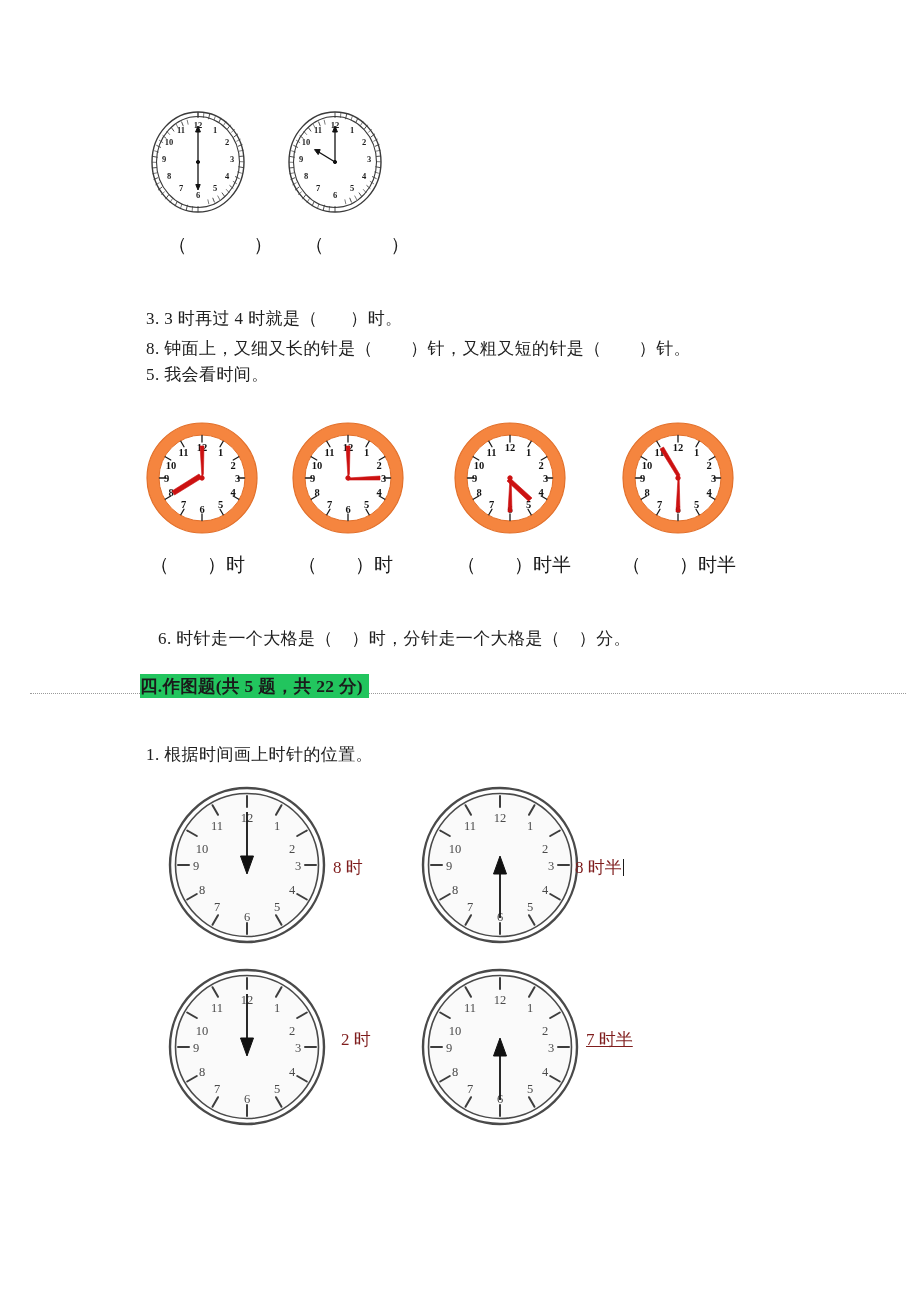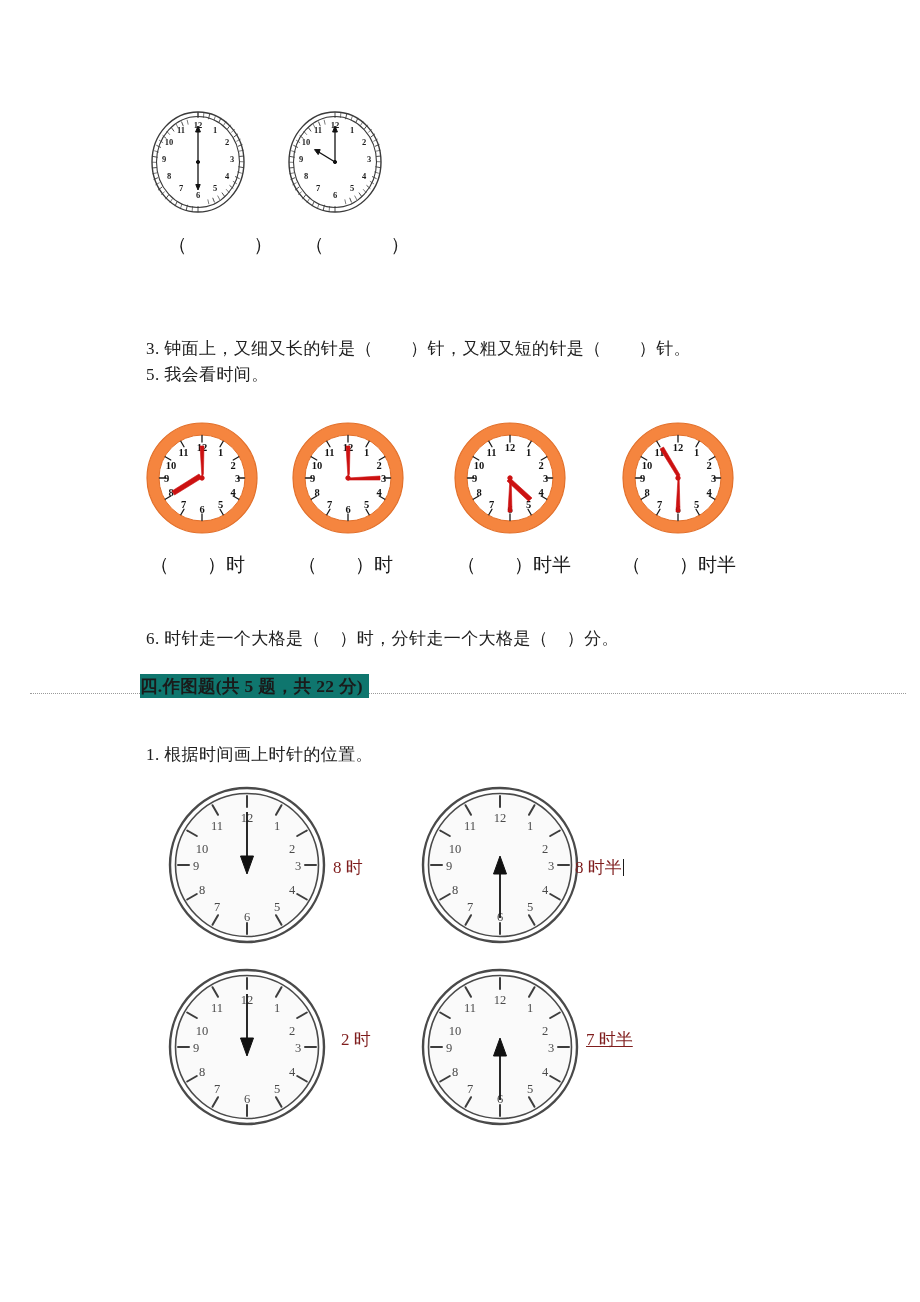--- a/index.html
+++ b/index.html
@@ -29,21 +29,21 @@
     letter-spacing: 0.4px;
     color: #202020;
     white-space: pre;
   }
 
   .section-head {
     position: absolute;
     font-size: 17.5px;
     font-weight: bold;
     letter-spacing: 0.3px;
-    background: #0f766e;
+    background: #22c55e;
     padding-right: 6px;
     z-index: 3;
     white-space: pre;
     font-family: Liberation Serif, serif;
   }
 
   .dotted-rule {
     position: absolute;
     left: 30px;
     right: 14px;
@@ -256,21 +256,22 @@
         <line x1="50" y1="56" x2="32" y2="45" stroke-width="1.4"></line>
         <polygon points="29.5,43.6 35.2,43.6 33.2,48.6"></polygon>
         <circle cx="50" cy="56" r="1.6"></circle>
       </g>
     </svg>
   </div>
 
   <div class="bracket-row" style="left:168px; top:232px;">（              ）</div>
   <div class="bracket-row" style="left:305px; top:232px;">（              ）</div>
 
-  <div class="qline" style="left:146px; top:338px;">3. 钟面上，又细又长的针是（        ）针，又粗又短的针是（        ）针。</div>
+  <div class="qline" style="left:146px; top:308px;">3. 3 时再过 4 时就是（       ）时。</div>
+  <div class="qline" style="left:146px; top:338px;">8. 钟面上，又细又长的针是（        ）针，又粗又短的针是（        ）针。</div>
   <div class="qline" style="left:146px; top:364px;">5. 我会看时间。</div>
 
   <div class="clock" style="left:146px; top:422px;">
     <svg width="112" height="112" viewBox="0 0 112 112" aria-hidden="true">
       <circle cx="56" cy="56" r="55" fill="#F5853F" stroke="#E2702B" stroke-width="1.2"></circle>
       <circle cx="56" cy="56" r="43" fill="#ffffff" stroke="#E2702B" stroke-width="1"></circle>
       <g stroke="#1a1a1a" stroke-width="1.3" stroke-linecap="round">
         <line x1="56" y1="13.5" x2="56" y2="20"></line>
         <line x1="77.2" y1="19.2" x2="74" y2="24.8"></line>
         <line x1="92.8" y1="34.8" x2="87.2" y2="38"></line>
@@ -428,21 +429,21 @@
         <circle cx="56" cy="56" r="2.2" fill="#CC1111"></circle>
       </g>
     </svg>
   </div>
 
   <div class="bracket-row" style="left:150px; top:552px;">（        ）时</div>
   <div class="bracket-row" style="left:298px; top:552px;">（        ）时</div>
   <div class="bracket-row" style="left:457px; top:552px;">（        ）时半</div>
   <div class="bracket-row" style="left:622px; top:552px;">（        ）时半</div>
 
-  <div class="qline" style="left:146px; top:628px;font-family:Liberation Serif, serif;">6. 时针走一个大格是（    ）时，分针走一个大格是（    ）分。</div>
+  <div class="qline" style="left:158px; top:628px;font-family:Liberation Serif, serif;">6. 时针走一个大格是（    ）时，分针走一个大格是（    ）分。</div>
 
   <div class="dotted-rule" style="top:693px;"></div>
   <div class="section-head" style="left:140px; top:674px;">四.作图题(共 5 题，共 22 分)</div>
 
   <div class="qline" style="left:146px; top:744px;">1. 根据时间画上时针的位置。</div>
 
   <div class="clock" style="left:168px; top:786px;">
     <svg width="158" height="158" viewBox="0 0 158 158" aria-hidden="true">
       <circle cx="79" cy="79" r="77" fill="none" stroke="#4a4a4a" stroke-width="2.4"></circle>
       <circle cx="79" cy="79" r="71.5" fill="#fafafa" stroke="#4a4a4a" stroke-width="1.6"></circle>

